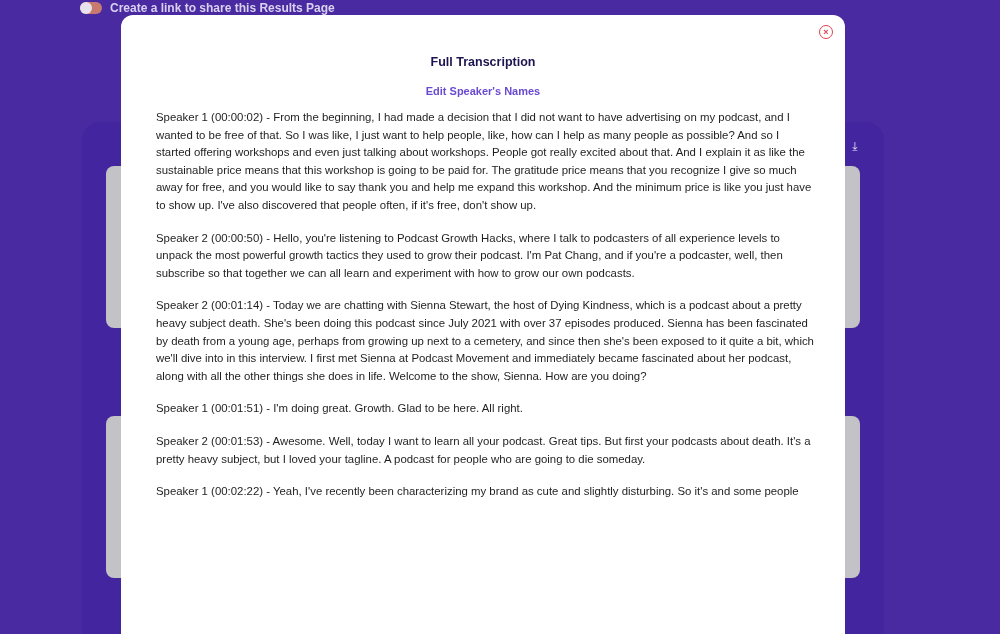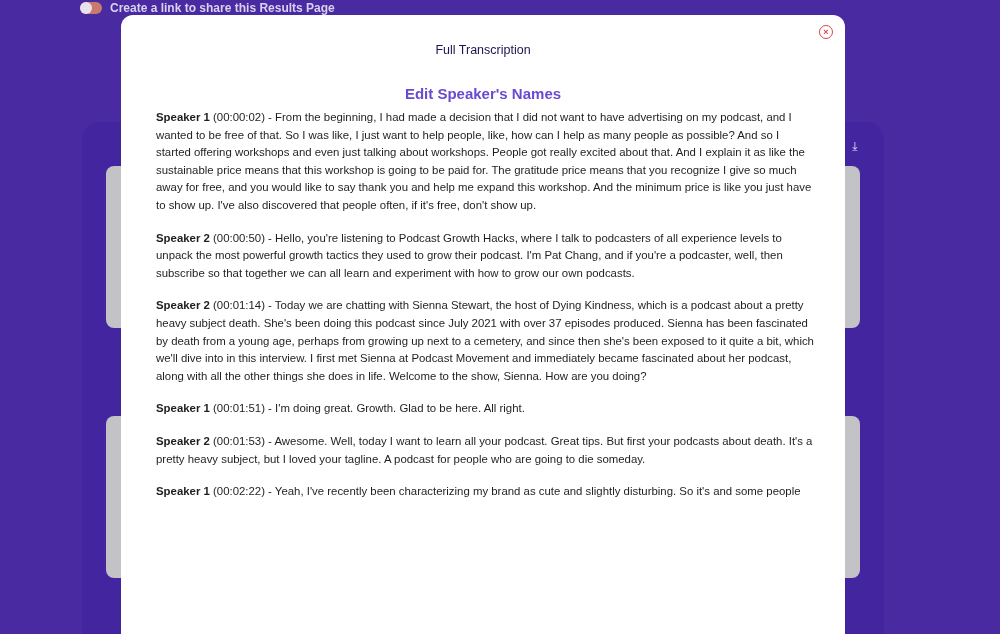--- a/index.html
+++ b/index.html
@@ -21,26 +21,26 @@
 
   .modal {
     position: absolute; left: 121px; top: 15px; width: 724px; height: 640px;
     background: #ffffff; border-radius: 12px;
   }
   .close-btn {
     position: absolute; left: 698px; top: 10px; width: 12px; height: 12px;
     border: 1.5px solid #e0434d; border-radius: 50%; color: #e0434d;
     font-size: 9px; line-height: 12px; text-align: center; font-weight: bold;
   }
-  .modal-title { position: absolute; top: 28px; left: 0; width: 100%; text-align: center; font-size: 12.5px; font-weight: normal; color: #1c1450; }
-  .edit-link { position: absolute; top: 70px; left: 0; width: 100%; text-align: center; font-size: 15px; font-weight: bold; color: #6a4ad0; }
+  .modal-title { position: absolute; top: 40px; left: 0; width: 100%; text-align: center; font-size: 12.5px; font-weight: bold; color: #1c1450; }
+  .edit-link { position: absolute; top: 70px; left: 0; width: 100%; text-align: center; font-size: 11px; font-weight: bold; color: #6a4ad0; }
 
   .transcript { position: absolute; left: 35px; top: 94px; width: 660px; }
   .entry { font-size: 11.4px; line-height: 17.6px; color: #1e1e1e; margin: 0 0 15px 0; }
-  .entry .speaker { font-weight: bold; margin-top: 36px; }
+  .entry .speaker { font-weight: normal; margin-top: 36px; }
 </style>
 </head>
 <body>
 
 <div class="share-bar">
   <div class="toggle">
       <div class="knob"></div>
     </div>
   <span class="share-label">Create a link to share this Results Page</span>
 </div>

